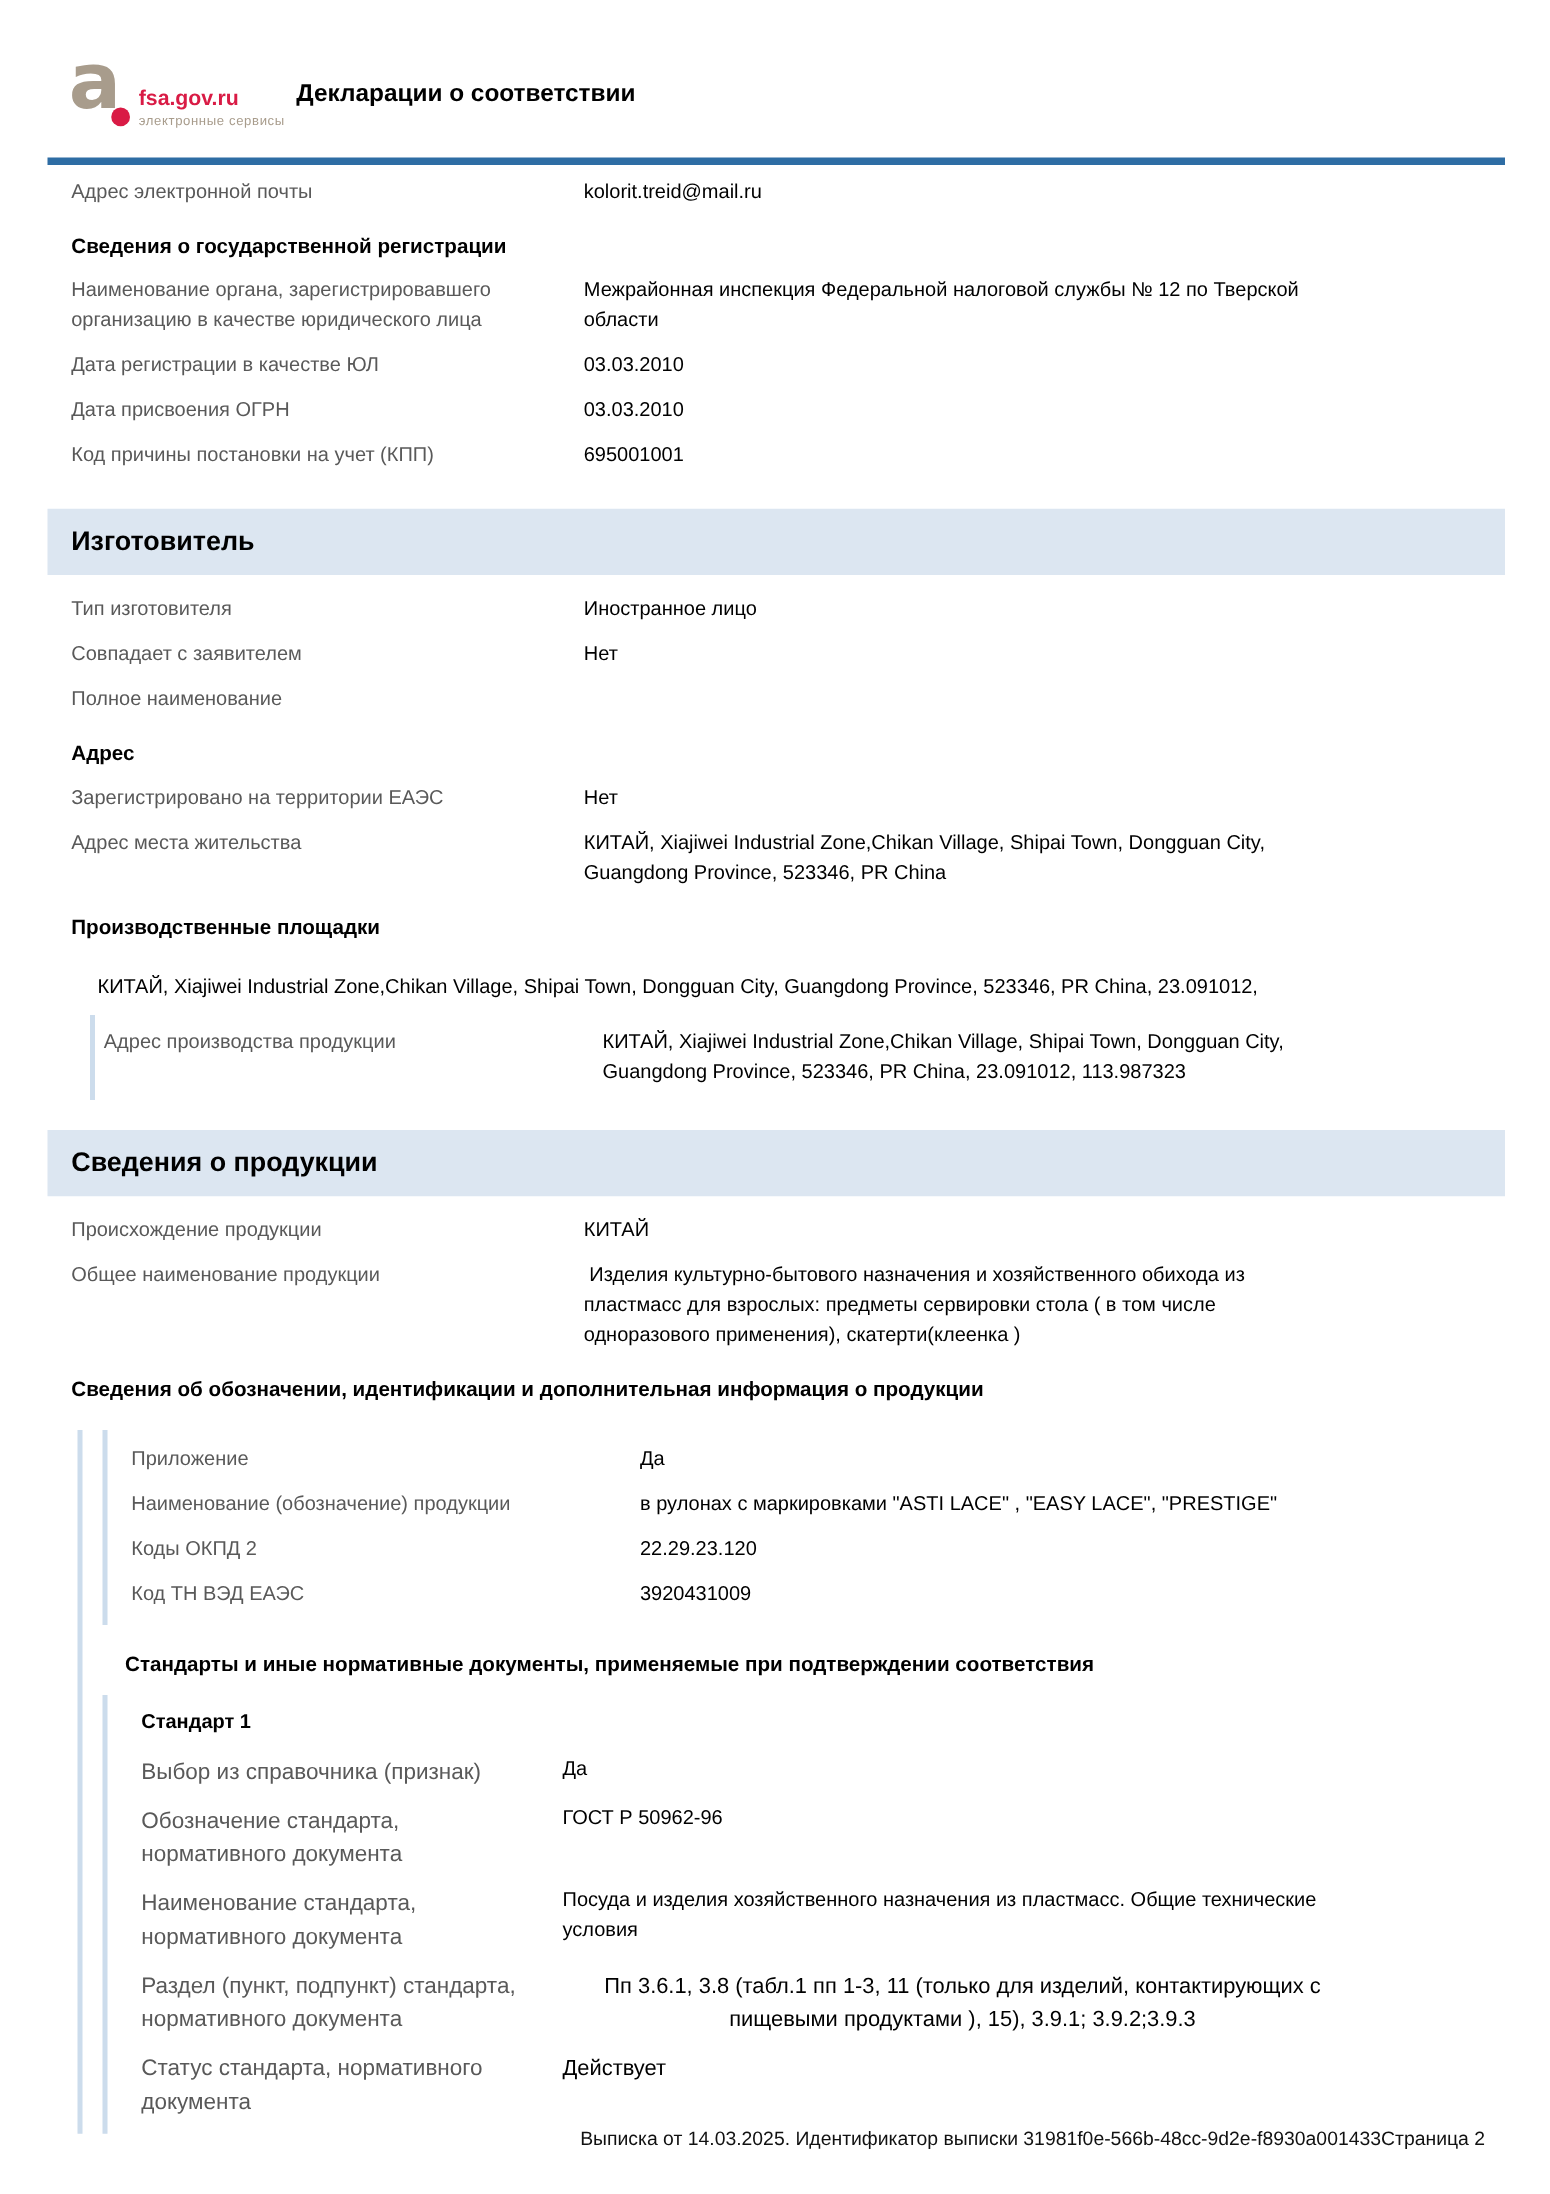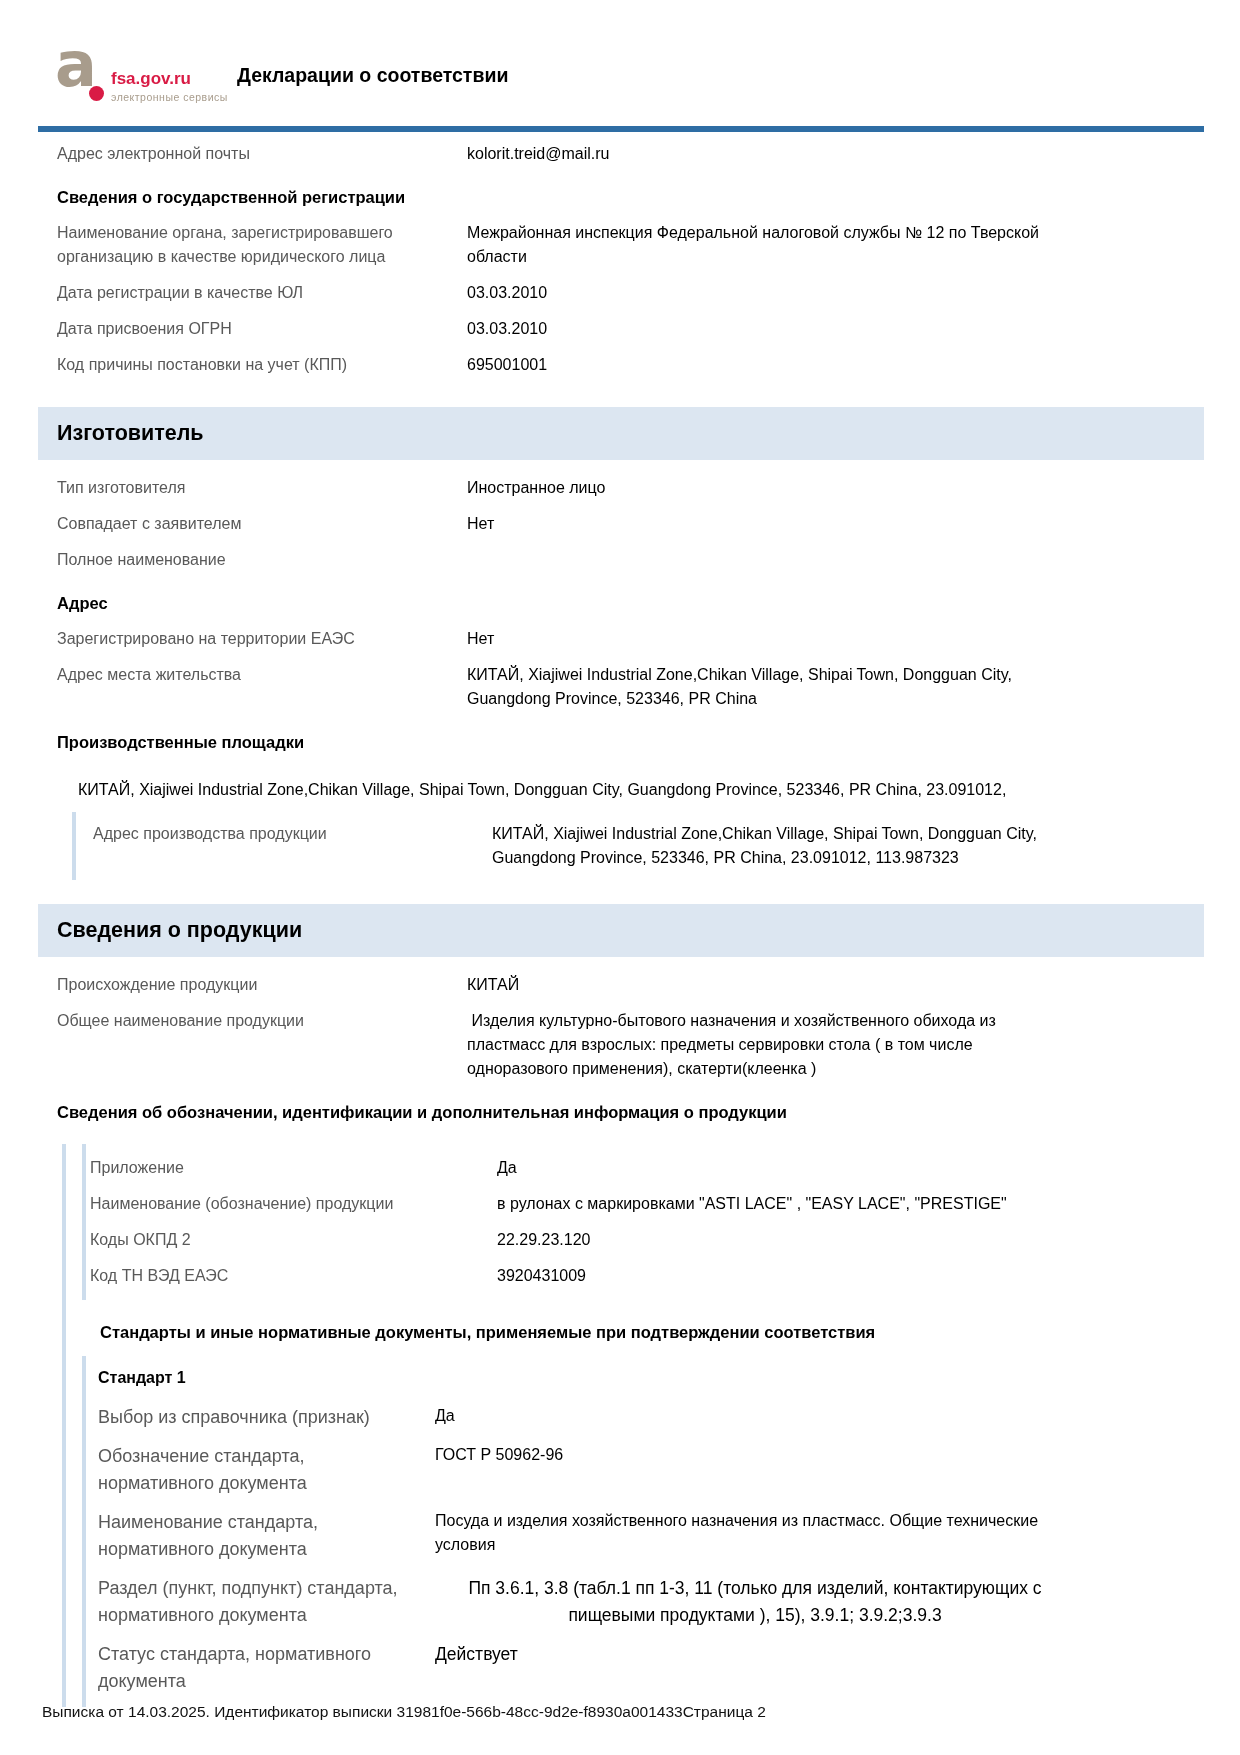--- a/index.html
+++ b/index.html
@@ -25,36 +25,36 @@
   
   .content{padding:4px 60px 0 57px;font-size:16px;line-height:1.5;}
   .row{display:flex;align-items:flex-start;padding:6px 0;}
   .row .lbl{flex:0 0 410px;max-width:410px;color:var(--label);padding-right:24px;}
   .row .val{max-width:600px;white-space:pre-wrap;}
   .subhead{font-weight:bold;font-size:16.5px;padding:13px 0 5px;}
   .band{background:var(--band);font-weight:bold;font-size:21.5px;
         margin:24px -24px 10px -19px;padding:10px 0 11px 19px;}
   
   .site-line{margin:18px 0 6px 21px;white-space:pre-wrap;}
-  .site-row{border-left:4px solid var(--bar);margin:10px 0 4px 15px;padding:4px 0 4px 17px;}
+  .site-row{border-left:4px solid var(--bar);margin:10px 0 4px 15px;padding:4px 0 4px 7px;}
   .site-row .lbl{flex:0 0 399px;max-width:399px;}
   .site-row .val{max-width:590px;}
   
   .lvl1{border-left:4px solid var(--bar);margin:14px 0 0 5px;}
-  .lvl2{border-left:4px solid var(--bar);margin:4px 0 4px 16px;padding:6px 0 6px 4px;}
+  .lvl2{border-left:4px solid var(--bar);margin:4px 0 4px 16px;padding:6px 0 6px 19px;}
   .lvl2 .row .lbl{flex:0 0 407px;max-width:407px;}
   .lvl2 .row .val{max-width:540px;}
   .standards-head{font-weight:bold;font-size:16.5px;padding:16px 0 8px 34px;}
   .standard-head{font-weight:bold;font-size:16px;padding:4px 0 8px 8px;}
   .std .row .lbl{flex:0 0 345px;max-width:345px;font-size:18px;padding-left:8px;}
   .std .row .val{max-width:640px;}
   .val-lg{font-size:17.5px;text-align:center;}
   
   .footer{position:absolute;left:42px;right:52px;bottom:34px;display:flex;
-          justify-content:flex-start;font-size:15.5px;color:#111;}
+          justify-content:flex-end;font-size:15.5px;color:#111;}
 </style>
 </head>
 <body>
 
 <div class="page">
 
   <div class="header">
     <div class="logo">
       <div class="logo-a">a</div>
       <div class="logo-dot"></div>

